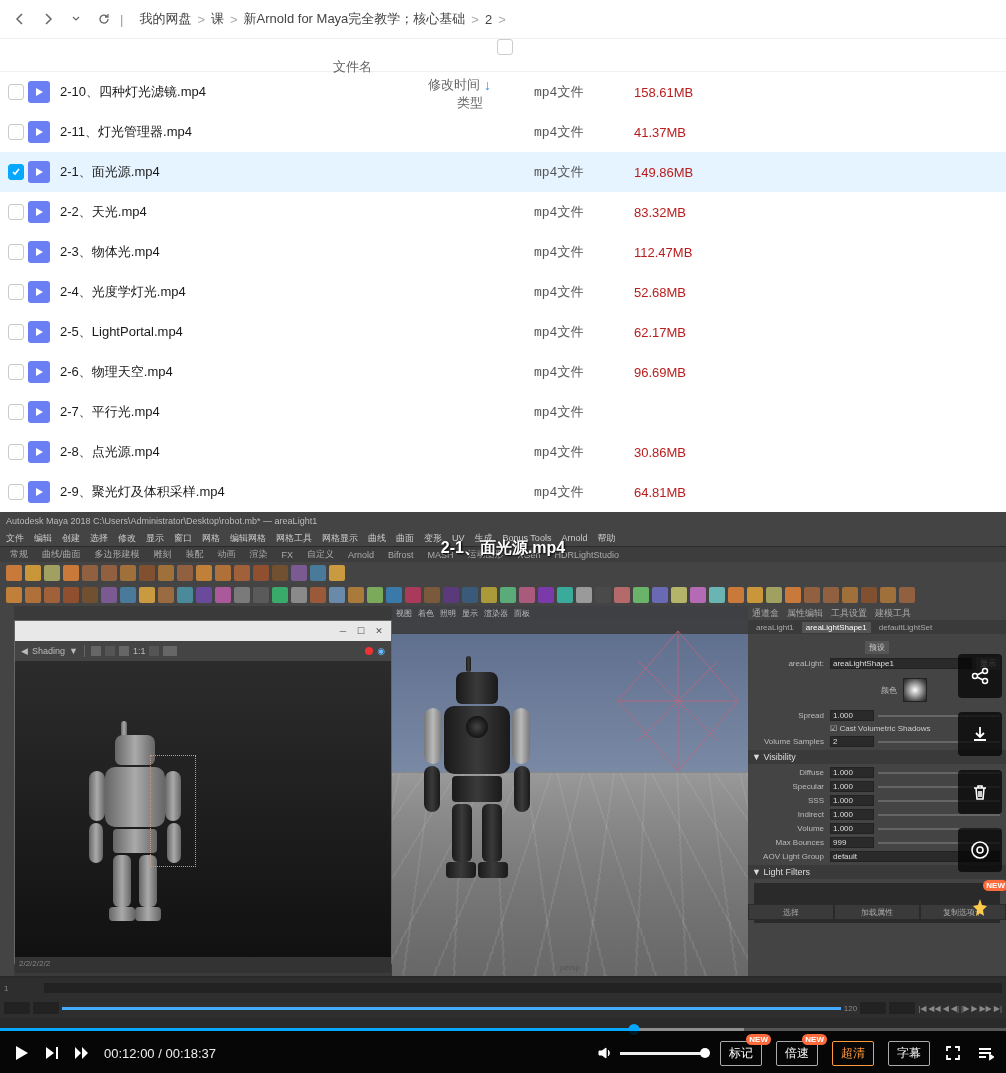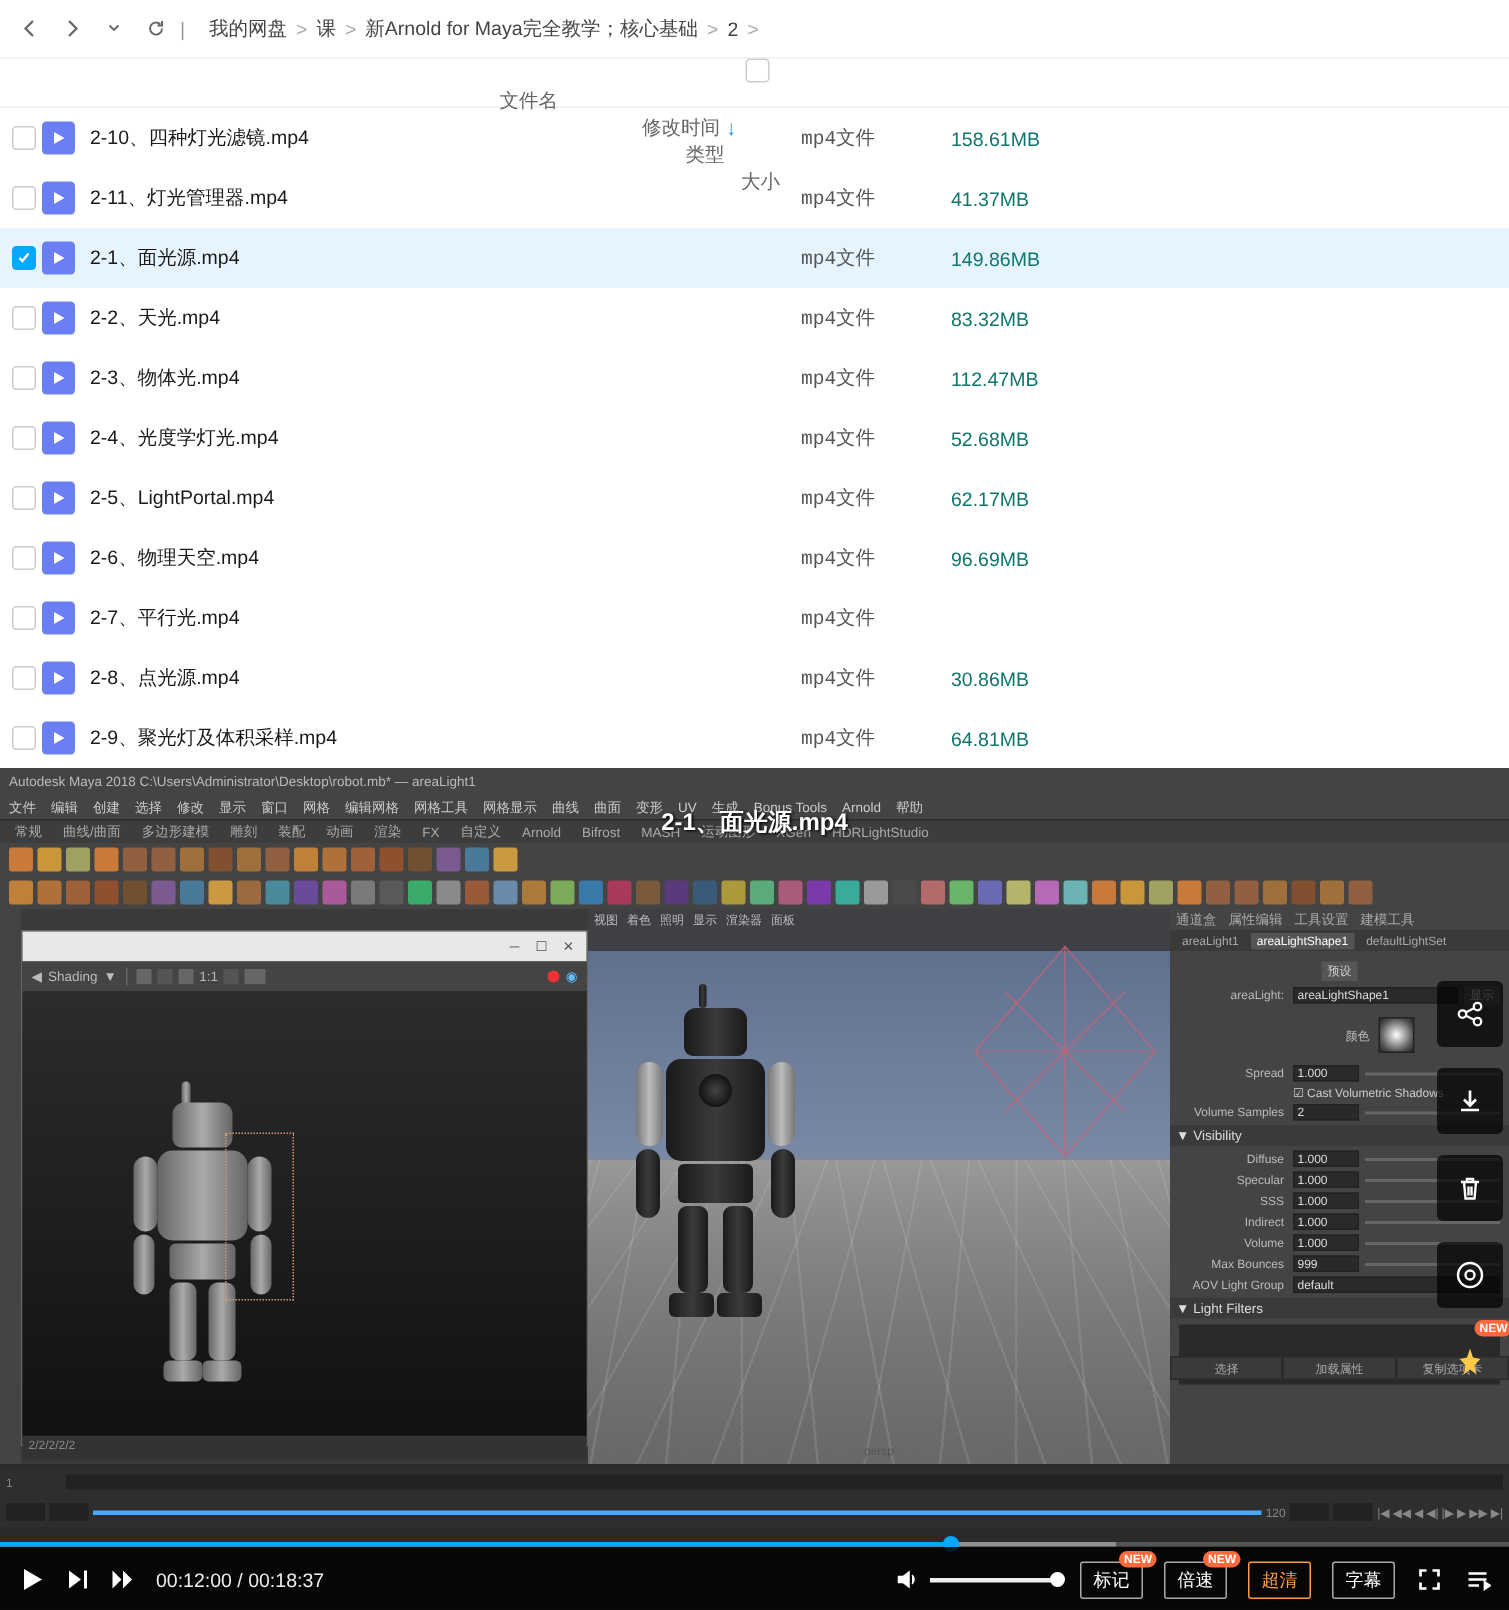--- a/index.html
+++ b/index.html
@@ -27,21 +27,21 @@
 
 
 .file-list { }
 .file-row { height: 40px; display: flex; align-items: center; padding-left: 8px; }
 .file-row.selected { background: #e6f4ff; }
 .file-row .cell-chk { width: 20px; display: flex; align-items: center; }
 .file-row .cell-icon { width: 32px; display: flex; align-items: center; }
 .file-row .cell-name { width: 316px; color: #1a1a1a; }
 .file-row .cell-time { width: 158px; }
 .file-row .cell-type { width: 100px; color: #555; font-family: Liberation Mono, monospace; }
-.file-row .cell-size { flex: 1; color: #0f766e; }
+.file-row .cell-size { flex: 1; color: #b91c1c; }
 .mp4-icon { width: 22px; height: 22px; background: #6b7ff5; border-radius: 3px; display: flex; align-items: center; justify-content: center; }
 .mp4-icon svg { fill: #fff; }
 
 
 .video-area { position: relative; width: 1006px; height: 563px; background: #2a2a2a; }
 .video-overlay-title { position: absolute; top: 26px; left: 0; right: 0; text-align: center; color: #fff; font-weight: 600; font-size: 16px; text-shadow: 1px 1px 2px #000; z-index: 20; pointer-events: none; }
 
 
 .maya-titlebar { height: 18px; background: #444; font-size: 9px; color: #bbb; padding: 3px 6px; display: flex; align-items: center; }
 .maya-menubar { height: 16px; background: #444; font-size: 9px; color: #ccc; padding: 0 6px; display: flex; gap: 10px; align-items: center; }
@@ -59,21 +59,21 @@
 .vp1-winbtn { width: 16px; height: 14px; display: inline-flex; align-items: center; justify-content: center; font-size: 9px; color: #555; }
 .vp1-toolbar { height: 20px; background: #444; display: flex; align-items: center; gap: 4px; padding: 0 6px; font-size: 9px; color: #bbb; }
 .vp1-toolbar .rec { width: 8px; height: 8px; background: #e33; border-radius: 50%; margin-left: auto; }
 .vp1-canvas { height: 296px; background: linear-gradient(#2c2c2c, #111); position: relative; overflow: hidden; }
 .vp1-status { height: 16px; background: #333; font-size: 8px; color: #888; padding: 2px 4px; }
 
 .vp2 { flex: 1; background: linear-gradient(#5a6a8a 0%, #7a8aa5 45%, #888 45%, #777 100%); position: relative; overflow: hidden; }
 .vp2-menubar { height: 14px; background: rgba(60,60,60,.9); font-size: 8px; color: #bbb; display: flex; gap: 6px; align-items: center; padding: 0 4px; position: absolute; top: 0; left: 0; right: 0; }
 .vp2-toolbar { height: 14px; background: rgba(60,60,60,.9); position: absolute; top: 14px; left: 0; right: 0; }
 
-.maya-right-panel { width: 226px; background: #444; color: #ccc; font-size: 9px; }
+.maya-right-panel { width: 258px; background: #444; color: #ccc; font-size: 9px; }
 .rp-tabs { height: 14px; display: flex; gap: 8px; padding: 0 4px; align-items: center; color: #aaa; }
 .rp-subtabs { height: 14px; background: #3a3a3a; display: flex; align-items: center; padding: 0 4px; gap: 4px; }
 .rp-subtabs .st { font-size: 8px; padding: 1px 4px; color: #aaa; }
 .rp-subtabs .st.active { background: #555; color: #fff; }
 .rp-body { padding: 4px 6px; }
 .rp-row { display: flex; align-items: center; margin: 3px 0; font-size: 8px; }
 .rp-label { width: 76px; text-align: right; padding-right: 6px; color: #bbb; }
 .rp-input { flex: 0 0 44px; height: 11px; background: #2a2a2a; border: 1px solid #222; font-size: 8px; color: #ddd; padding: 0 2px; }
 .rp-slider { flex: 1; height: 2px; background: #666; margin-left: 4px; }
 .rp-section { background: #3a3a3a; padding: 2px 4px; margin: 2px -6px; font-size: 9px; color: #ddd; }
@@ -162,21 +162,20 @@
 </div>
 
 <div class="col-headers">
   <span class="col-h-chk"><span class="chk"></span></span>
   <span class="col-h-name">文件名</span>
   <span class="col-h-time">
       <span>修改时间</span>
       <span class="sort-ind">↓</span>
     </span>
   <span class="col-h-type">类型</span>
-  <span class="col-h-size">大小</span>
 </div>
 
 <div class="file-list" id="file-list">
     <div class="file-row">
       <span class="cell-chk">
         <span class="chk"></span>
       </span>
       <span class="cell-icon">
         <span class="mp4-icon">
           <svg width="10" height="10" viewBox="0 0 10 10">

